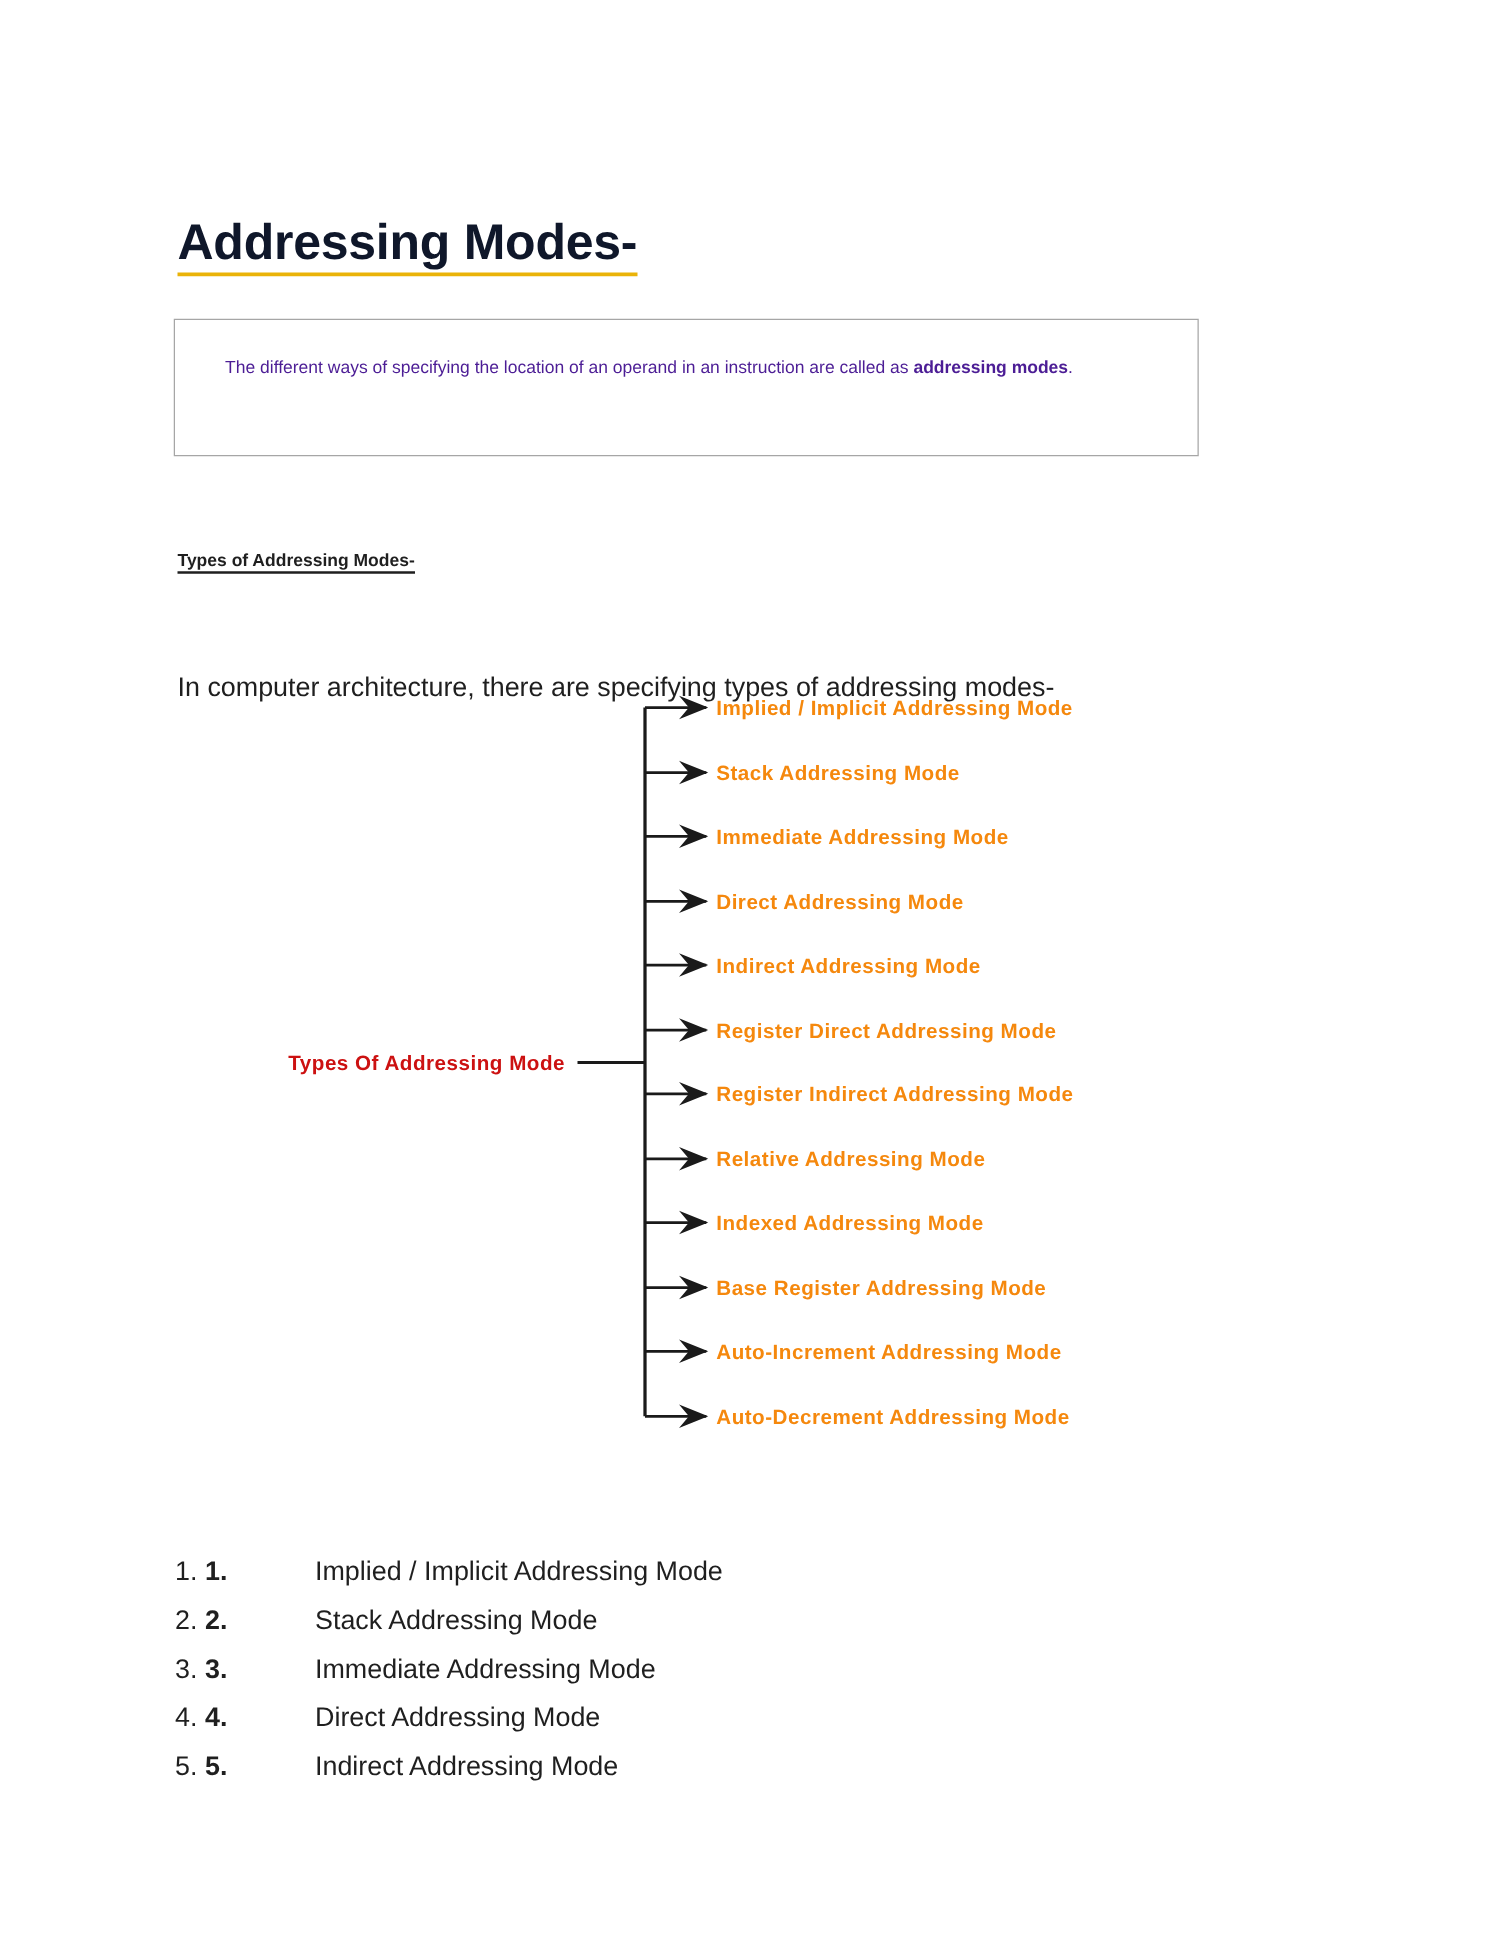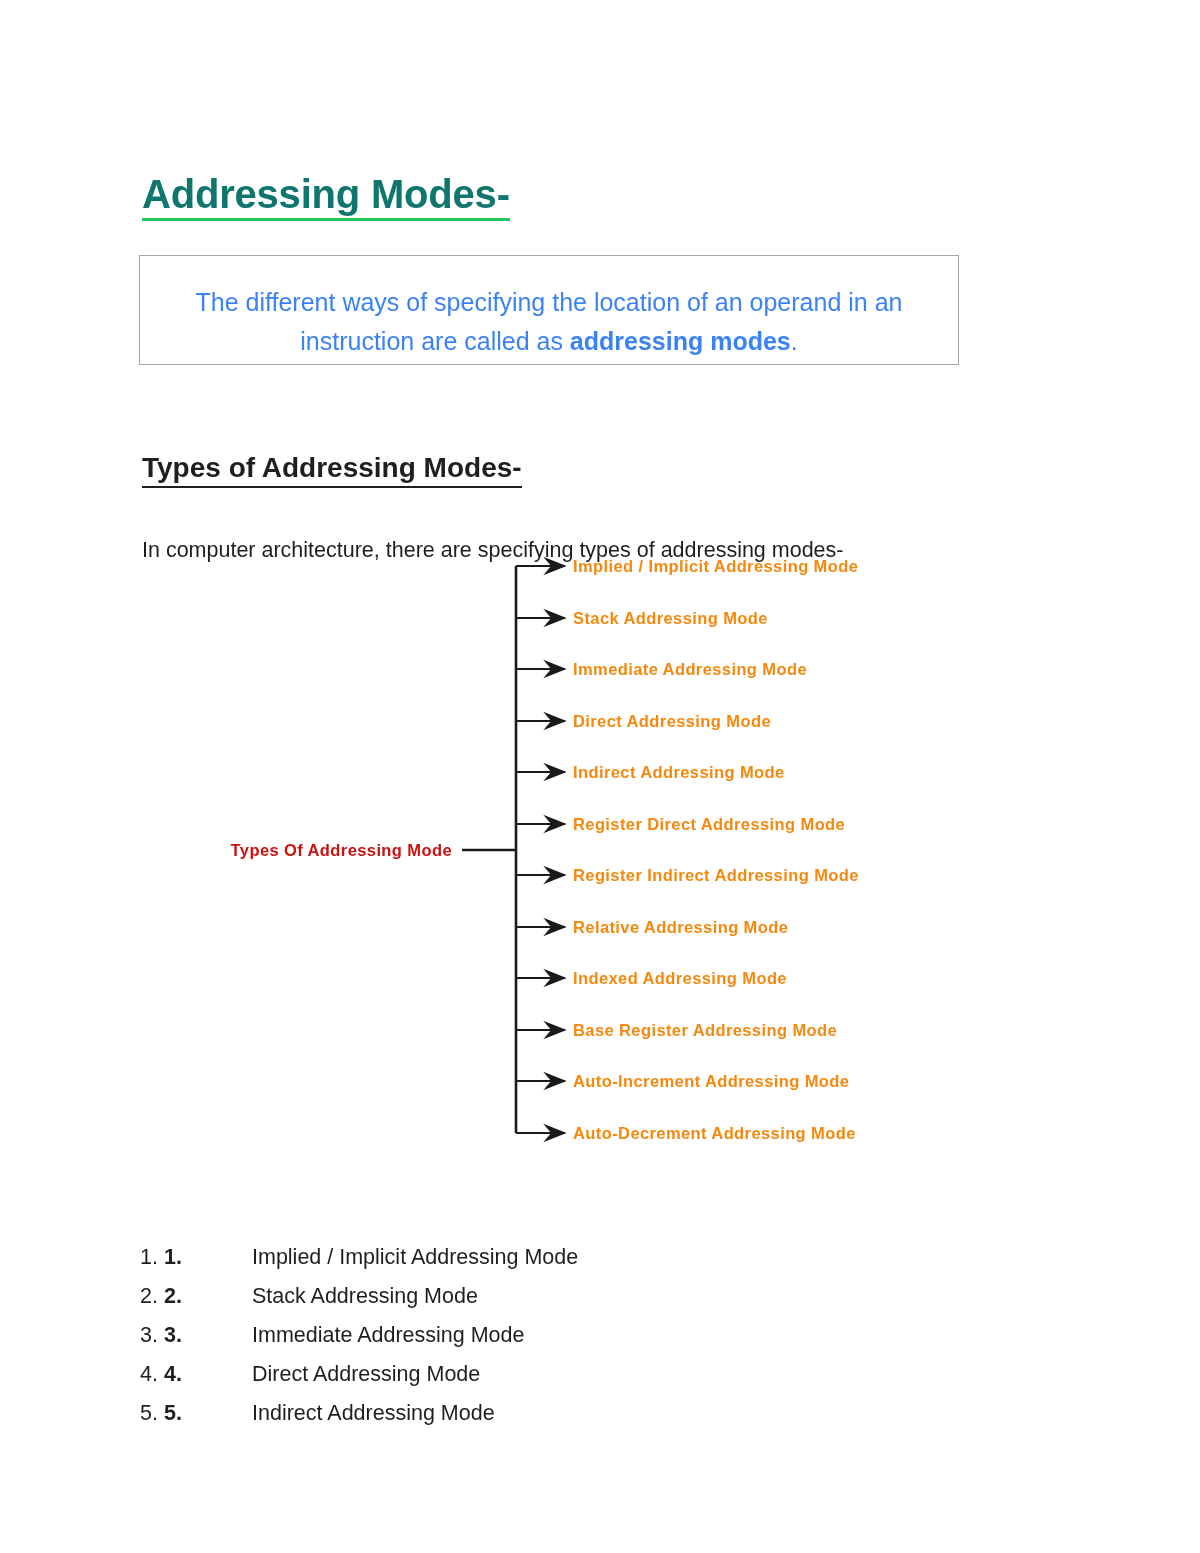--- a/index.html
+++ b/index.html
@@ -23,22 +23,22 @@
   }
 
   
   .doc-title {
     position: absolute;
     left: 142px;
     top: 146px;
     font-size: 40px;
     font-weight: bold;
     letter-spacing: -0.2px;
-    color: #0f766e;
-    border-bottom: 3px solid #22c55e;
+    color: #0f172a;
+    border-bottom: 3px solid #eab308;
     padding-bottom: 2px;
     line-height: 1.08;
     display: inline-block;
   }
 
   
   .callout-box {
     position: absolute;
     left: 139px;
     top: 255px;
@@ -46,33 +46,33 @@
     height: 110px;
     border: 1px solid #a6a6a6;
     box-sizing: border-box;
     background: #ffffff;
   }
   .callout-text {
     position: absolute;
     left: 40px;
     right: 40px;
     top: 27px;
-    text-align: center;
-    font-size: 25px;
+    text-align: left;
+    font-size: 14px;
     line-height: 1.55;
-    color: #3b82f6;
+    color: #4c1d95;
   }
   .callout-text b { font-weight: bold; }
 
   
   .section-heading {
     position: absolute;
     left: 142px;
     top: 428px;
-    font-size: 28px;
+    font-size: 14px;
     font-weight: bold;
     color: #1f1f1f;
     border-bottom: 2px solid #1f1f1f;
     padding-bottom: 1px;
     display: inline-block;
     line-height: 1.2;
   }
 
   
   .intro-text {

